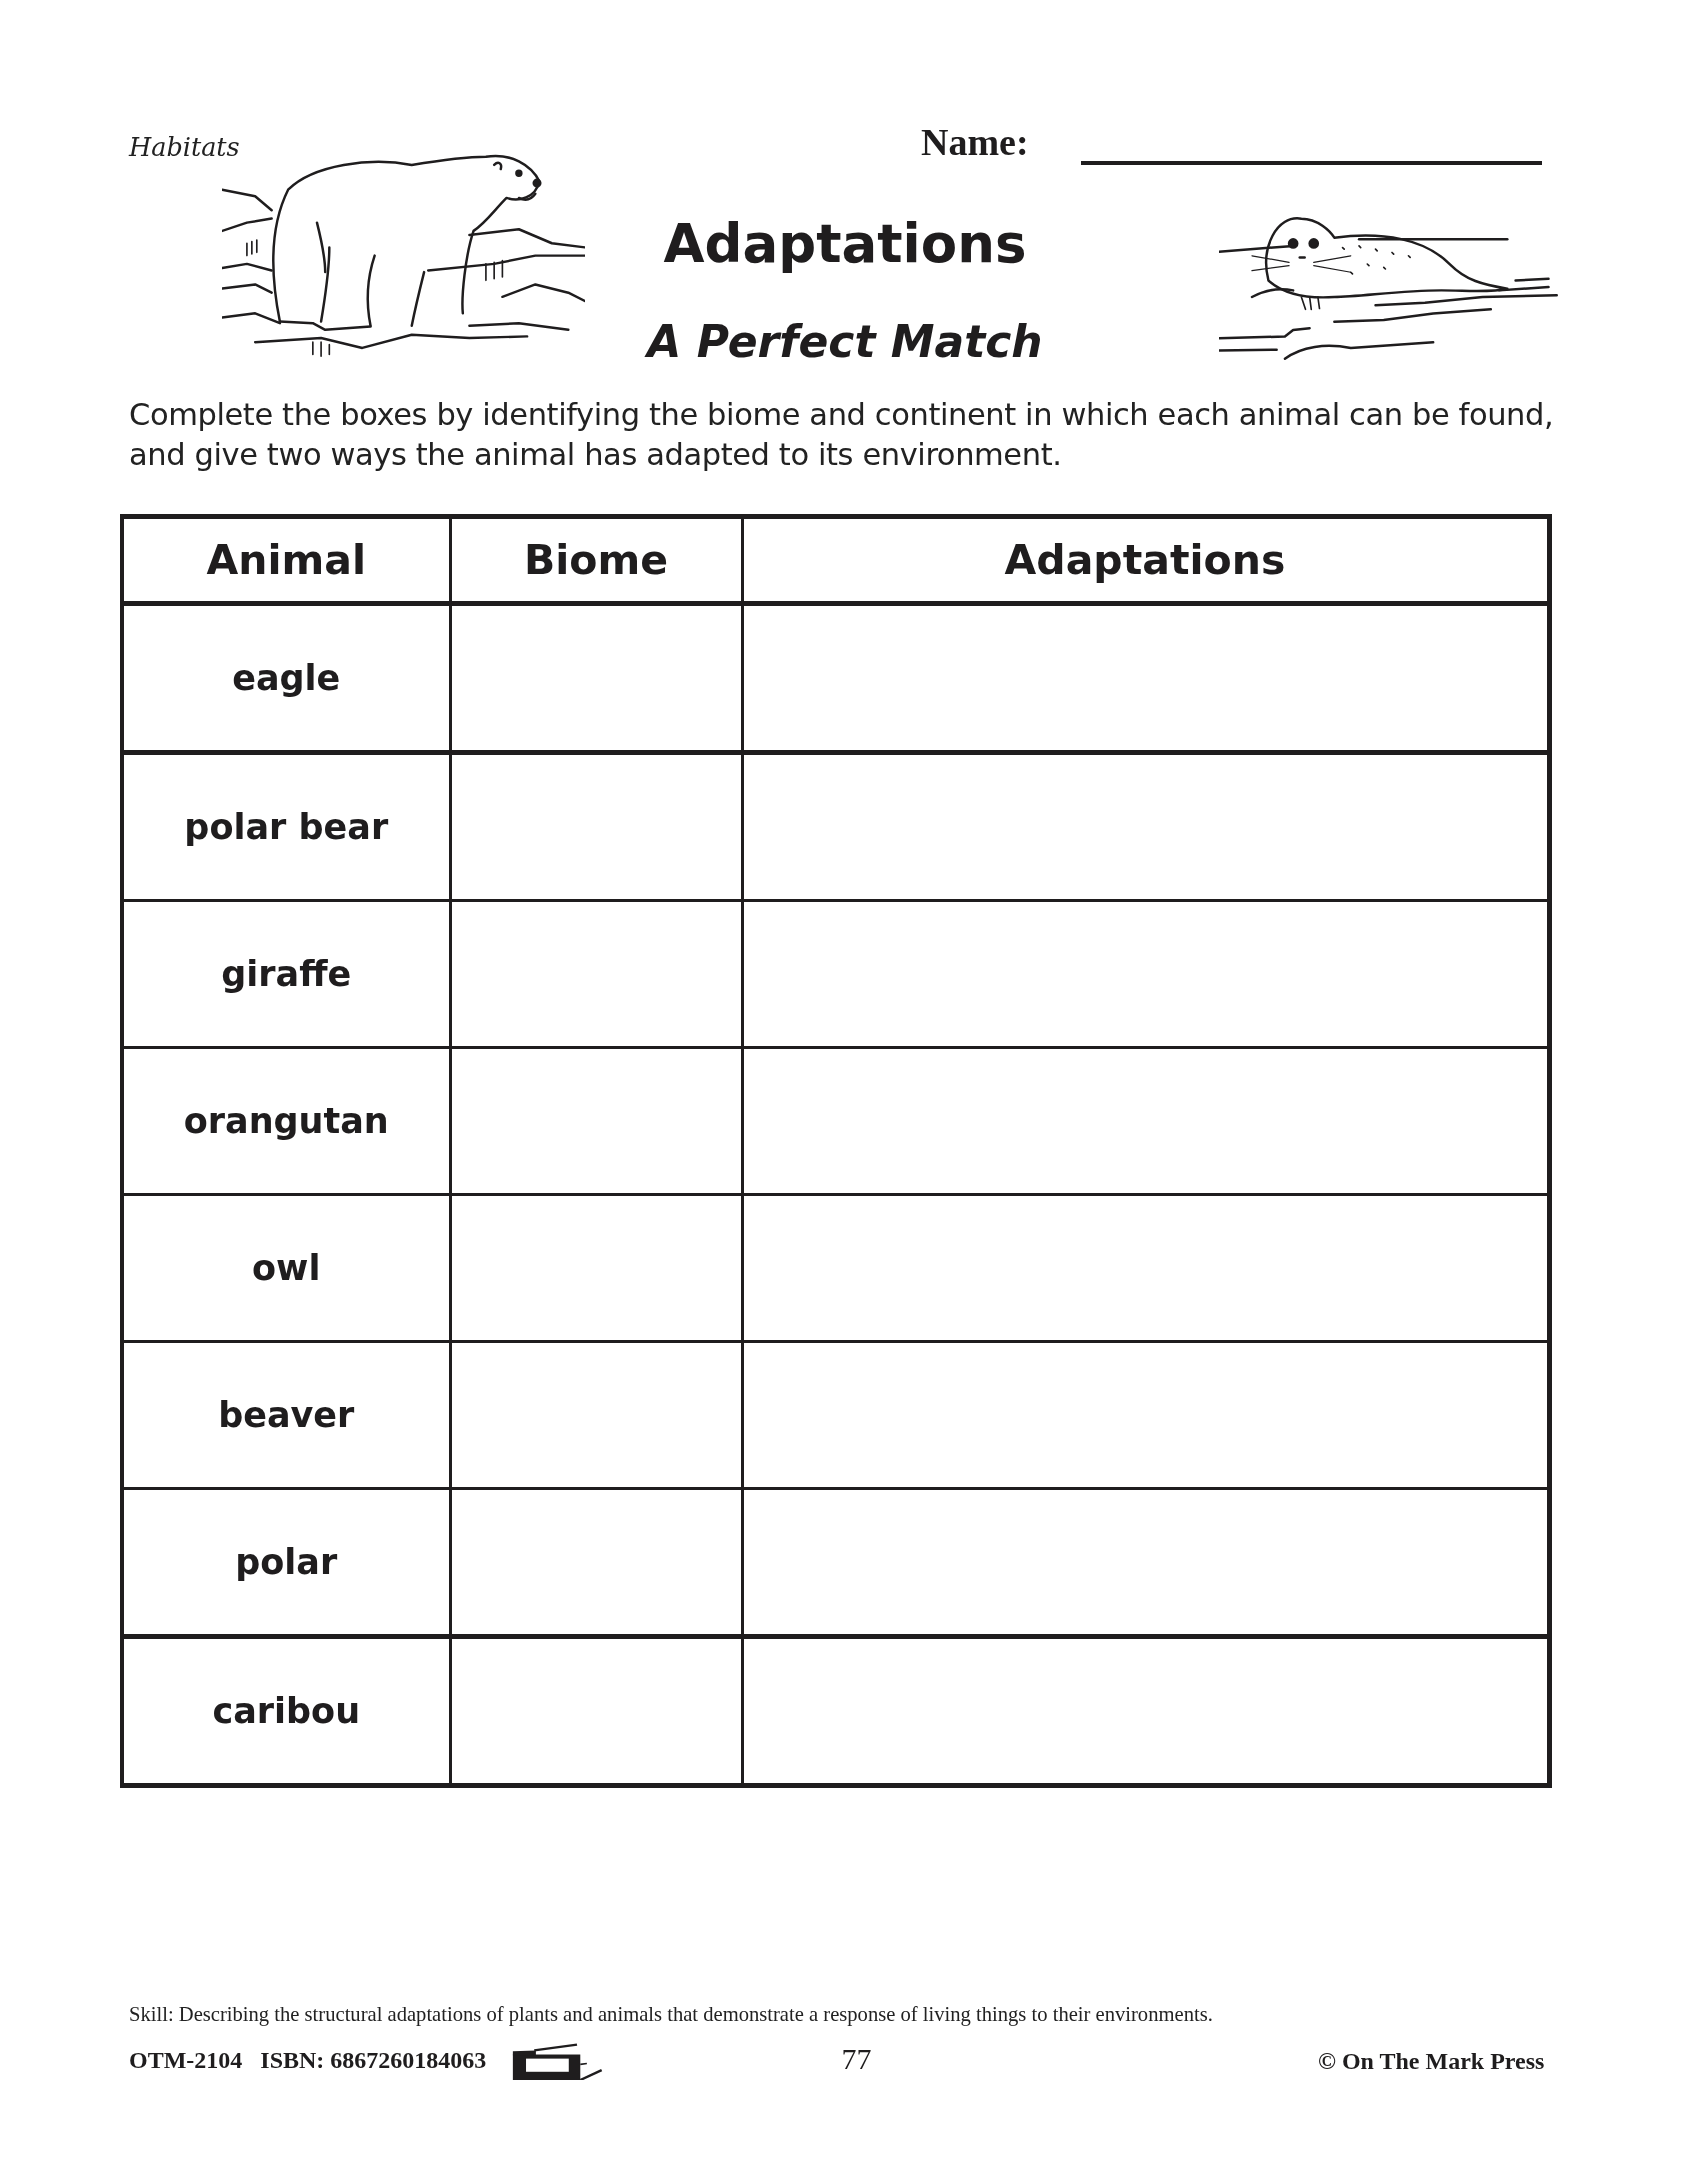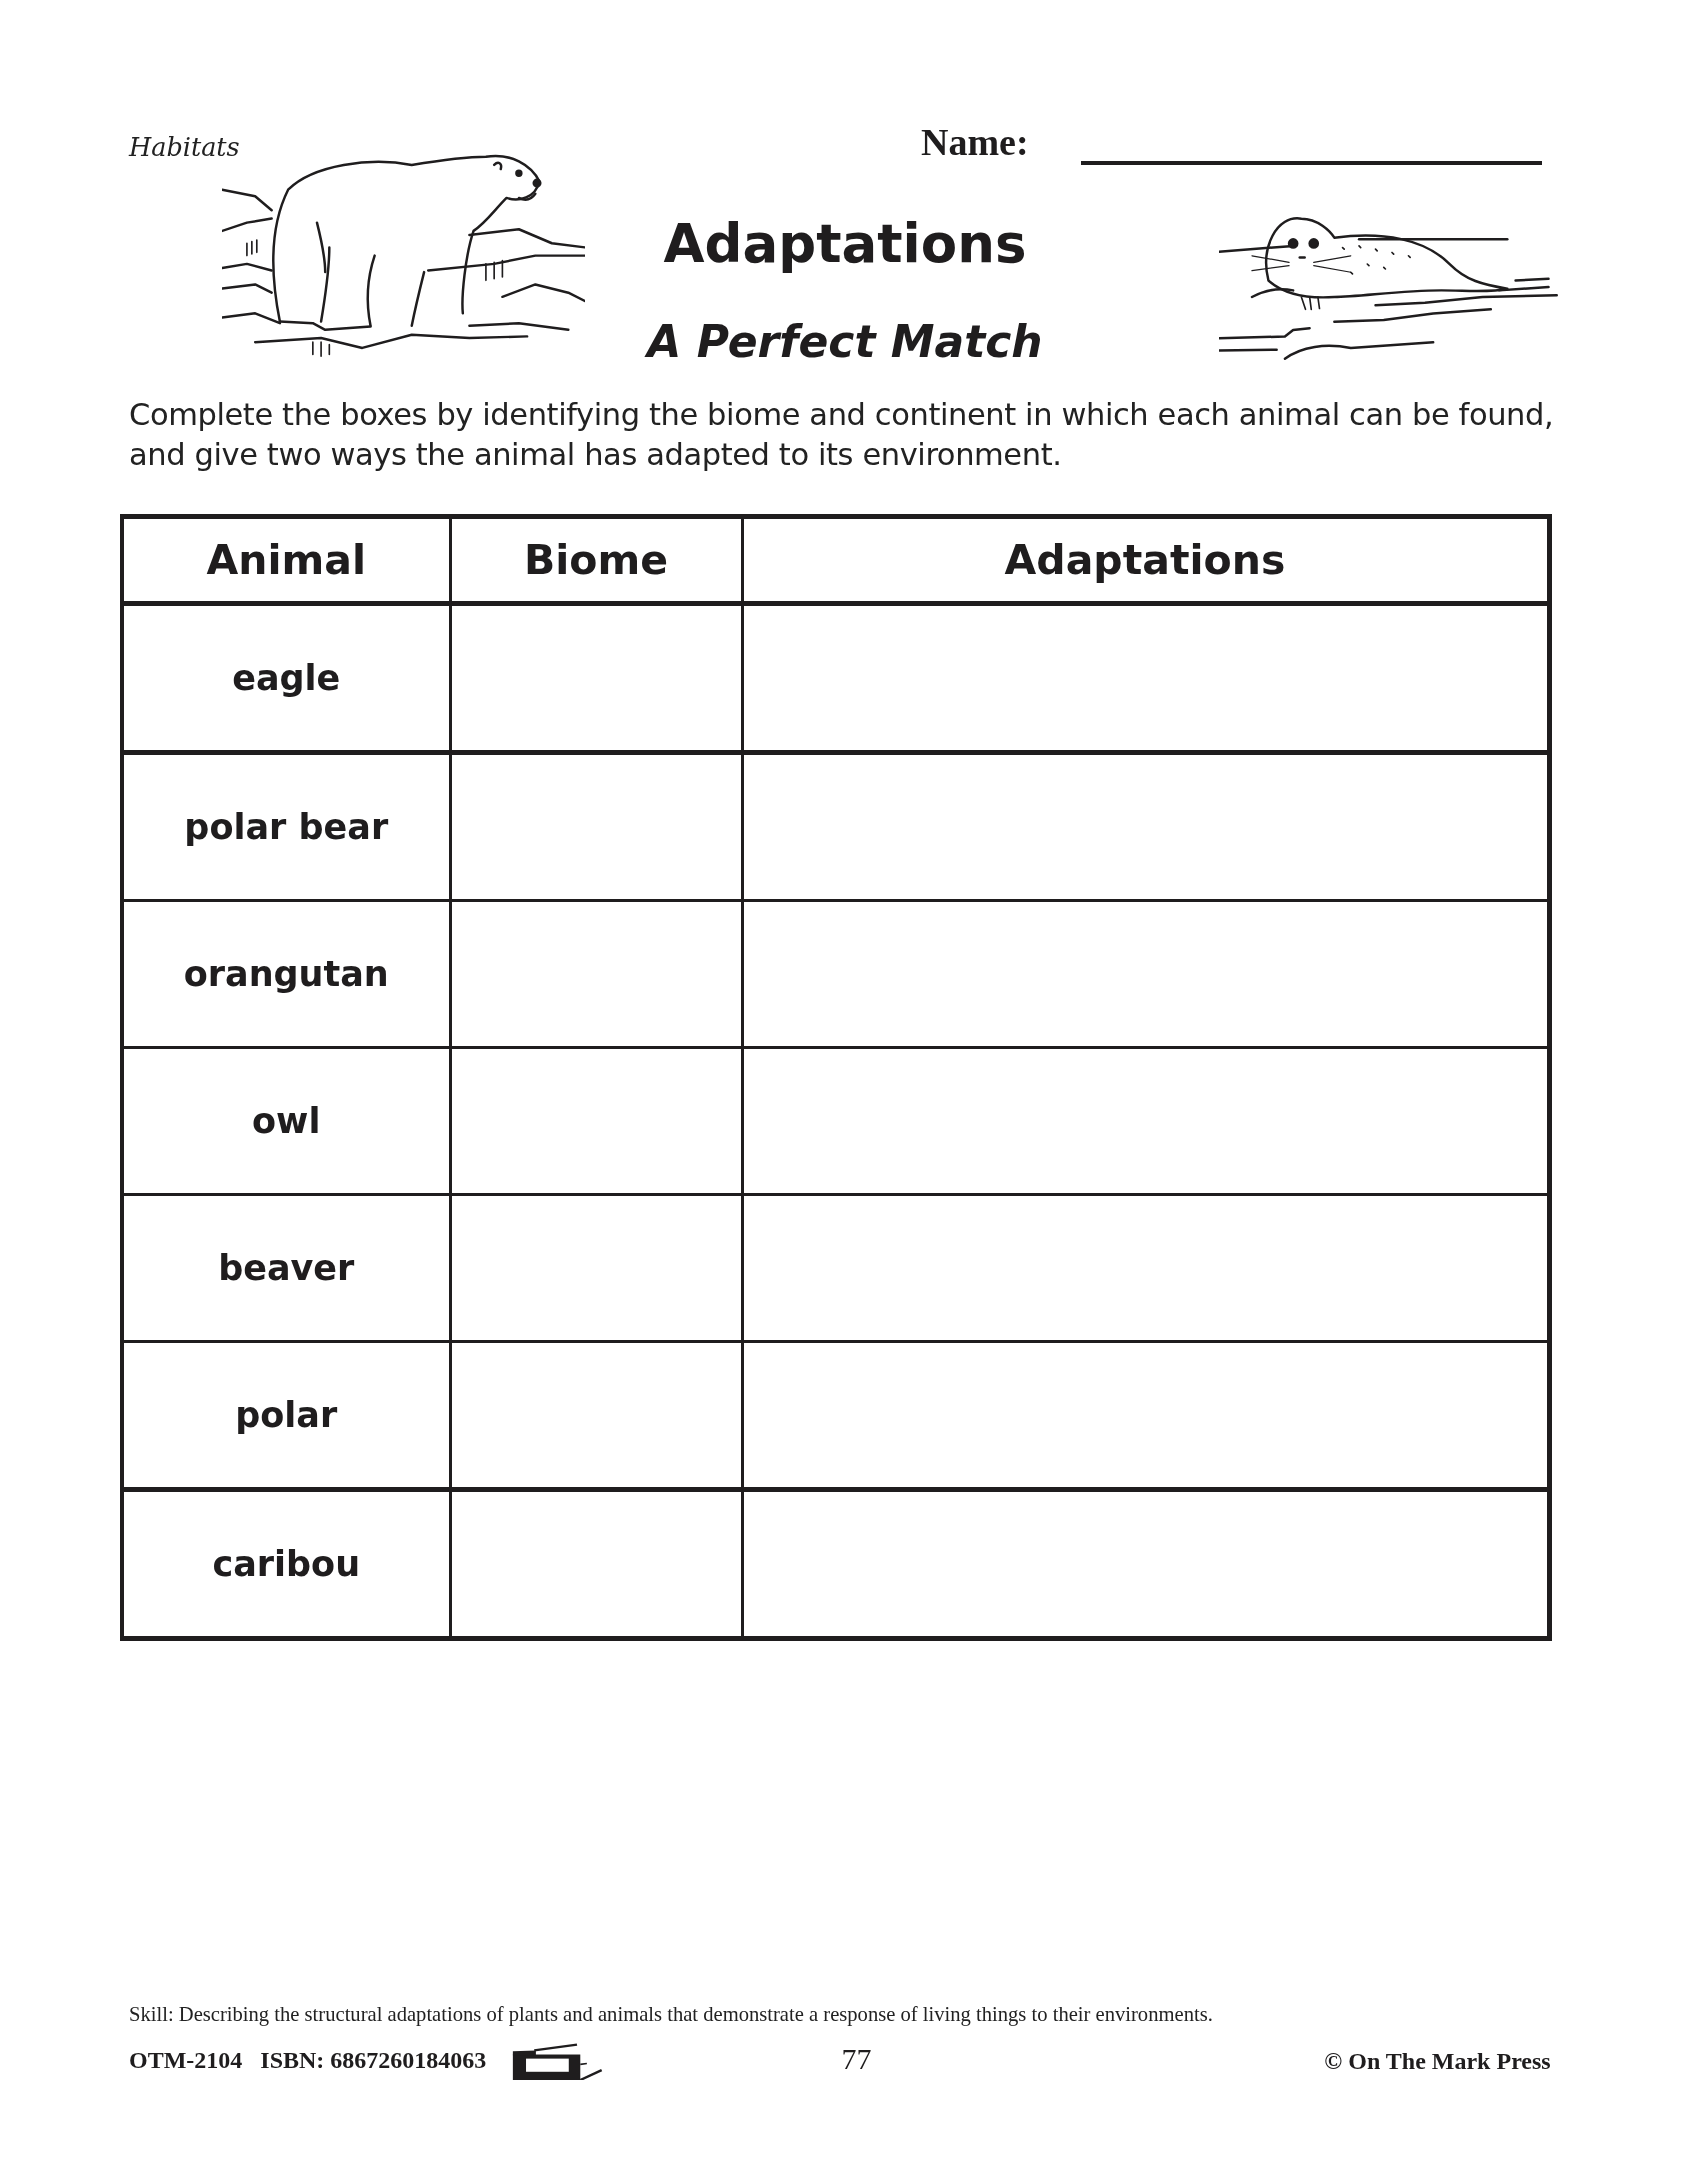--- a/index.html
+++ b/index.html
@@ -80,21 +80,21 @@
       left: 129px; top: 2047px;
       font-family: "Liberation Serif", serif; font-weight: bold;
       font-size: 24px; color: #1f1d1e; white-space: pre;
     }
     .copier-icon { left: 511px; top: 2043px; width: 95px; height: 37px; }
     .page-number {
       left: 832px; top: 2042px; width: 49px; text-align: center;
       font-family: "Liberation Serif", serif; font-size: 30px; color: #1f1d1e;
     }
     .copyright {
-      left: 1318px; top: 2048px; width: 239px; text-align: center;
+      left: 1318px; top: 2048px; width: 239px; text-align: left;
       font-family: "Liberation Serif", serif; font-weight: bold;
       font-size: 24px; color: #1f1d1e;
     }
   </style>
 </head>
 <body>
 
 <div class="abs habitats">Habitats</div>
 
 <svg class="abs bear-illustration" viewBox="0 0 440 290">
@@ -179,20 +179,25 @@
       <td><span class="animal-name">eagle</span></td>
       <td></td>
       <td></td>
     </tr>
     <tr class="thick-top">
       <td><span class="animal-name">polar bear</span></td>
       <td></td>
       <td></td>
     </tr>
     <tr>
+      <td><span class="animal-name">giraffe</span></td>
+      <td></td>
+      <td></td>
+    </tr>
+    <tr>
       <td><span class="animal-name">orangutan</span></td>
       <td></td>
       <td></td>
     </tr>
     <tr>
       <td><span class="animal-name">owl</span></td>
       <td></td>
       <td></td>
     </tr>
     <tr>

